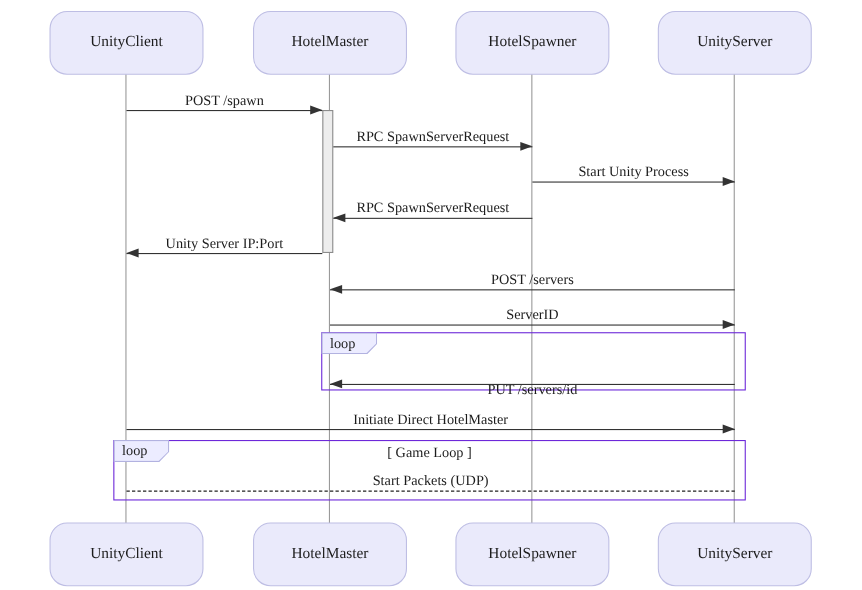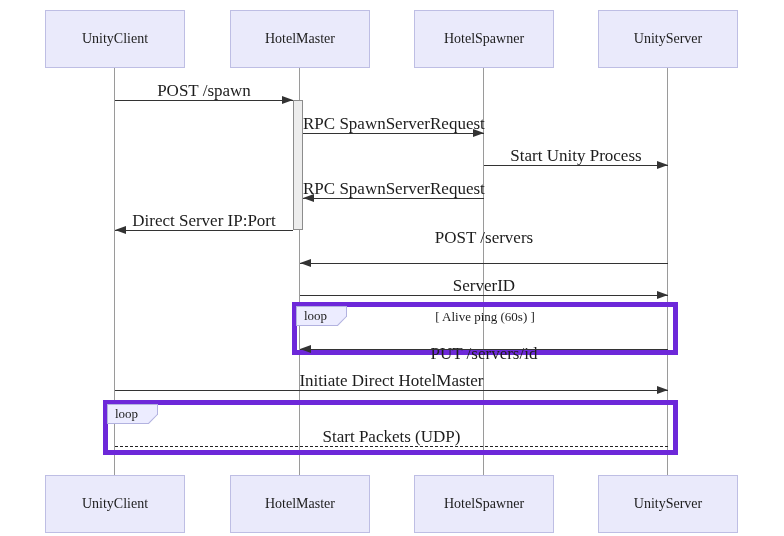--- a/index.html
+++ b/index.html
@@ -3,31 +3,31 @@
 <meta charset="utf-8">
 <style>
   html,body{margin:0;padding:0;background:#fff;}
   .diagram{
     position:relative;width:784px;height:536px;background:#ffffff;
     font-family:"Liberation Serif","DejaVu Serif",serif;color:#1c1c1c;overflow:hidden;
   }
   .lifeline{position:absolute;top:67px;height:409px;width:0;border-left:1px solid #9a9a9a;}
   .actor{
     position:absolute;width:140px;height:58px;background:#eaeafb;border:1px solid #bebee4;
-    border-radius:0;display:flex;align-items:center;justify-content:center;
+    border-radius:16px;display:flex;align-items:center;justify-content:center;
     font-size:14px;box-sizing:border-box;
   }
   .activation{position:absolute;left:293px;top:100px;width:10px;height:130px;background:#ededed;border:1px solid #8c8c8c;box-sizing:border-box;}
-  .msg-label{position:absolute;height:16px;font-size:17px;text-align:center;line-height:16px;white-space:nowrap;}
+  .msg-label{position:absolute;height:16px;font-size:13px;text-align:center;line-height:16px;white-space:nowrap;}
   .msg-line{position:absolute;height:0;border-top:1.5px solid #333;}
   .msg-line.dashed{border-top:1.6px dashed #222;}
   .arr{position:absolute;width:0;height:0;border-top:4.5px solid transparent;border-bottom:4.5px solid transparent;}
   .arr.r{border-left:11px solid #333;}
   .arr.l{border-right:11px solid #333;}
-  .loop-box{position:absolute;border:5px solid #6d28d9;box-sizing:border-box;}
+  .loop-box{position:absolute;border:1px solid #6d28d9;box-sizing:border-box;}
   .loop-tab{position:absolute;left:-1px;top:-1px;width:51px;height:20px;background:#b2b2e0;
     clip-path:polygon(0 0,100% 0,100% 52%,82% 100%,0 100%);}
   .loop-tab-fill{position:absolute;left:1px;top:1px;width:49px;height:18px;background:#ececff;
     clip-path:polygon(0 0,100% 0,100% 52%,82% 100%,0 100%);
     font-size:13px;line-height:18px;padding-left:7px;box-sizing:border-box;}
   .loop-cond{position:absolute;top:2px;left:0;width:100%;text-align:center;font-size:13px;height:16px;line-height:16px;}
 </style>
 </head>
 <body>
 
@@ -37,27 +37,27 @@
   <div class="lifeline" style="left:299px"></div>
   <div class="lifeline" style="left:483px"></div>
   <div class="lifeline" style="left:667px"></div>
 
   <div class="activation"></div>
 
   <div class="loop-box" style="left:292px;top:302px;width:386px;height:53px">
     <div class="loop-tab">
       <div class="loop-tab-fill">loop</div>
     </div>
-    <div class="loop-cond">[ Alive ping (60s) ]</div>
   </div>
 
   <div class="loop-box" style="left:103px;top:400px;width:575px;height:55px">
     <div class="loop-tab">
       <div class="loop-tab-fill">loop</div>
     </div>
+    <div class="loop-cond">[ Game Loop ]</div>
   </div>
 
   <div>
     <div class="msg-label" style="left:115px;top:83px;width:178px">POST /spawn</div>
     <div class="msg-line" style="left:115px;top:100px;width:178px"></div>
     <div class="arr r" style="left:282px;top:96px"></div>
   </div>
 
   <div>
     <div class="msg-label" style="left:303px;top:116px;width:181px">RPC SpawnServerRequest</div>
@@ -71,27 +71,27 @@
     <div class="arr r" style="left:657px;top:161px"></div>
   </div>
 
   <div>
     <div class="msg-label" style="left:303px;top:181px;width:181px">RPC SpawnServerRequest</div>
     <div class="msg-line" style="left:303px;top:198px;width:181px"></div>
     <div class="arr l" style="left:303px;top:194px"></div>
   </div>
 
   <div>
-    <div class="msg-label" style="left:115px;top:213px;width:178px">Direct Server IP:Port</div>
+    <div class="msg-label" style="left:115px;top:213px;width:178px">Unity Server IP:Port</div>
     <div class="msg-line" style="left:115px;top:230px;width:178px"></div>
     <div class="arr l" style="left:115px;top:226px"></div>
   </div>
 
   <div>
-    <div class="msg-label" style="left:300px;top:230px;width:368px">POST /servers</div>
+    <div class="msg-label" style="left:300px;top:246px;width:368px">POST /servers</div>
     <div class="msg-line" style="left:300px;top:263px;width:368px"></div>
     <div class="arr l" style="left:300px;top:259px"></div>
   </div>
 
   <div>
     <div class="msg-label" style="left:300px;top:278px;width:368px">ServerID</div>
     <div class="msg-line" style="left:300px;top:295px;width:368px"></div>
     <div class="arr r" style="left:657px;top:291px"></div>
   </div>
 

